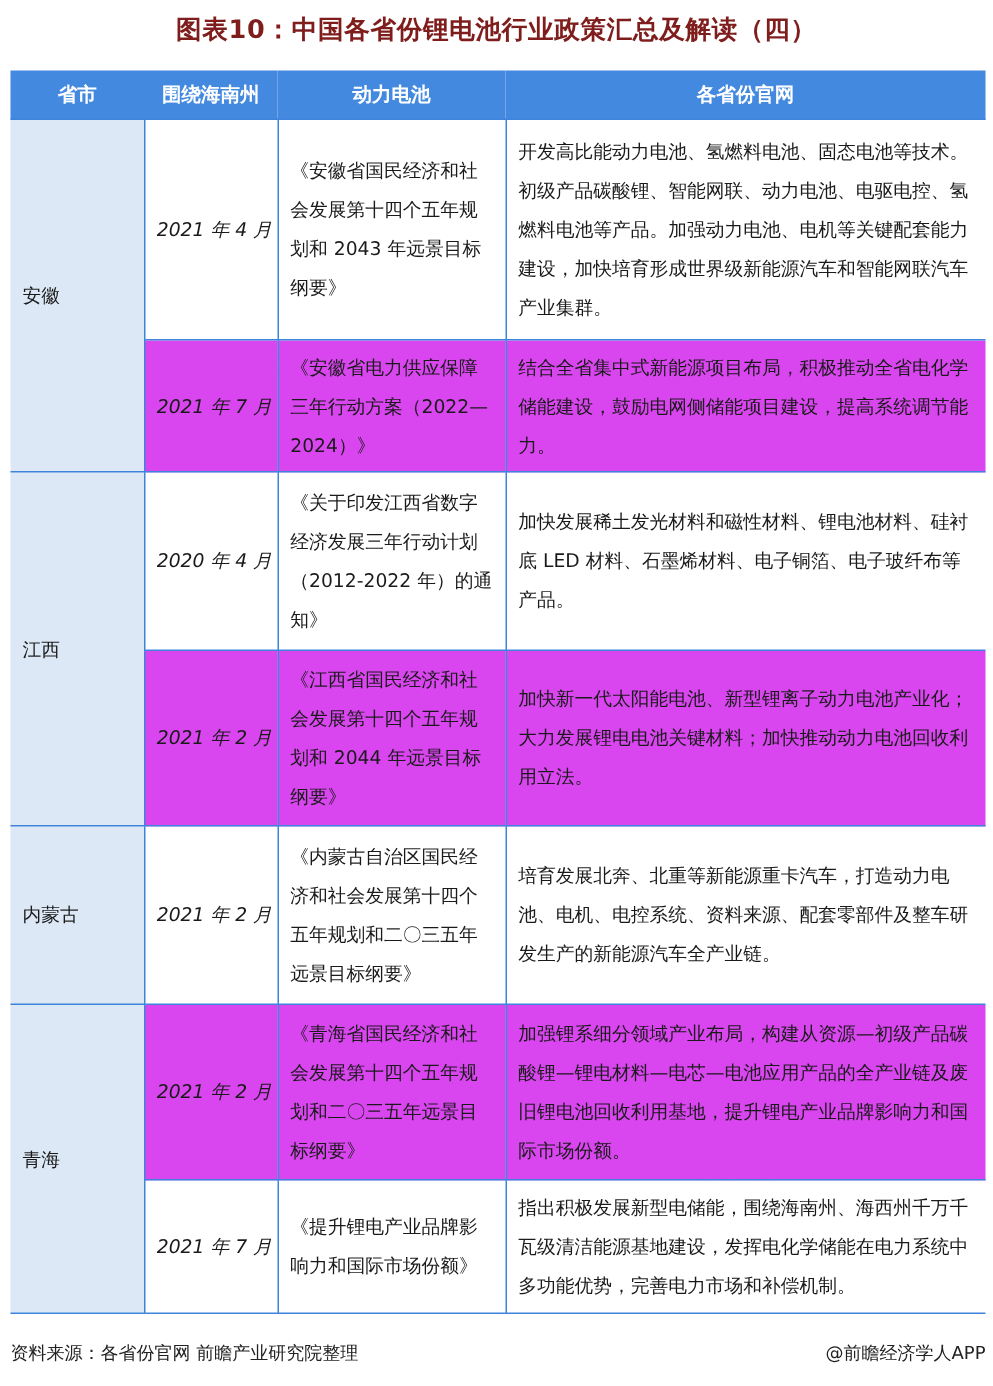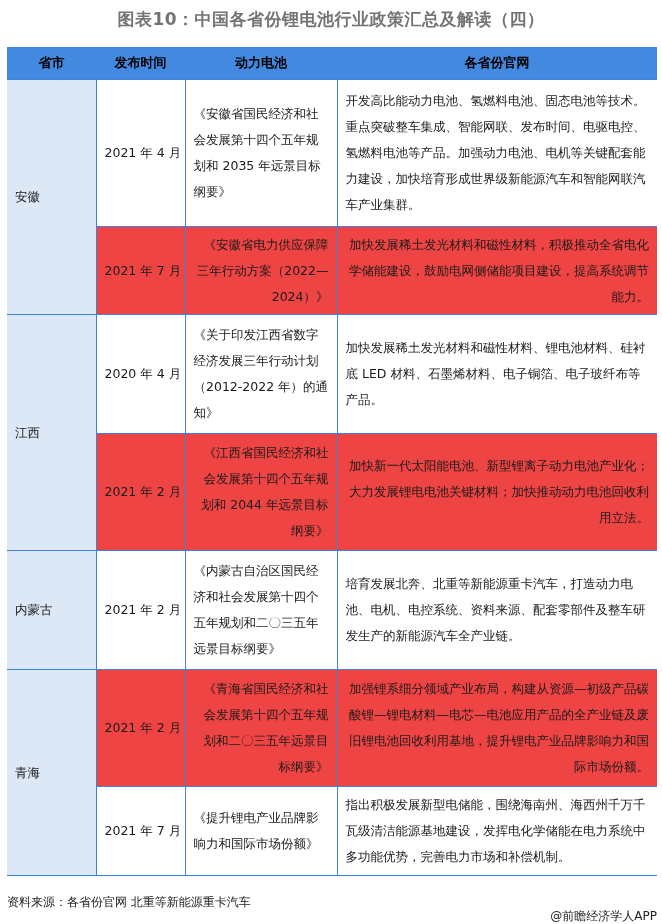--- a/index.html
+++ b/index.html
@@ -1,35 +1,35 @@
 <!DOCTYPE html>
 <html><head>
 <meta charset="utf-8">
 <style>
   html, body { margin: 0; padding: 0; background: #ffffff; }
   body { width: 662px; height: 924px; position: relative; overflow: hidden;
          font-family: "DejaVu Sans", "Liberation Sans", sans-serif; color: #1a1a1a; }
   .title { position: absolute; left: 0; top: 8px; width: 662px; text-align: center;
-           font-size: 17px; font-weight: bold; color: #737373; letter-spacing: 0.5px; }
+           font-size: 17px; font-weight: bold; color: #7f1d1d; letter-spacing: 0.5px; }
   table.policy { position: absolute; left: 7px; top: 47px; width: 650px;
                  border-collapse: collapse; table-layout: fixed; font-size: 12.5px; }
-  table.policy th { background: #4389e0; color: #000000; font-weight: bold; height: 32px;
+  table.policy th { background: #4389e0; color: #ffffff; font-weight: bold; height: 32px;
                     font-size: 13px; text-align: center; border: none; padding: 0; }
   table.policy td { border: 1.5px solid #3f84dc; padding: 0 8px; line-height: 26px; vertical-align: middle; }
   table.policy tr td:first-child { border-left: none; margin-left: 12px; }
   table.policy tr td:last-child { border-right: none; }
   td.prov { background: #dde8f6; padding-left: 6px; }
-  td.date { text-align: left; padding-left: 8px; white-space: nowrap; }
+  td.date { text-align: left; padding-left: 8px; white-space: nowrap; font-style: italic; }
   td.name { text-align: left; }
   td.content { text-align: left; padding-left: 4px; }
-  tr.alt td.date, tr.alt td.name, tr.alt td.content { background: #ef4444; text-align: right; }
+  tr.alt td.date, tr.alt td.name, tr.alt td.content { background: #d946ef; }
   tr.plain td.date, tr.plain td.name, tr.plain td.content { background: #ffffff; }
   .footer { position: absolute; top: 894px; left: 7px; right: 5px; font-size: 12px; color: #222; }
   .footer .source { position: absolute; left: 0; top: 0; }
-  .footer .credit { position: absolute; right: 0; top: 14px; }
+  .footer .credit { position: absolute; right: 0; top: 0; }
   .watermark { position: absolute; color: rgba(150,170,200,0.12); font-size: 34px; font-weight: bold;
                transform: rotate(-35deg); pointer-events: none; white-space: nowrap; }
 </style>
 </head>
 <body>
 
 <div class="watermark" style="left:150px; top:150px;">前瞻产业研究院</div>
 <div class="watermark" style="left:330px; top:400px;">前瞻产业研究院</div>
 <div class="watermark" style="left:20px; top:640px;">前瞻产业研究院</div>
 <div class="watermark" style="left:380px; top:760px;">前瞻产业研究院</div>
@@ -39,36 +39,36 @@
 <table class="policy">
   <colgroup>
     <col style="width:89px">
     <col style="width:89px">
     <col style="width:152px">
     <col style="width:320px">
   </colgroup>
   <thead>
     <tr>
       <th>省市</th>
-      <th>发布时间</th>
+      <th>围绕海南州</th>
       <th>动力电池</th>
       <th>各省份官网</th>
     </tr>
   </thead>
   <tbody>
     <tr class="plain" style="height:147px;">
       <td class="prov" rowspan="2">安徽</td>
       <td class="date">2021 年 4 月</td>
-      <td class="name">《安徽省国民经济和社会发展第十四个五年规划和 2035 年远景目标纲要》</td>
-      <td class="content">开发高比能动力电池、氢燃料电池、固态电池等技术。重点突破整车集成、智能网联、发布时间、电驱电控、氢燃料电池等产品。加强动力电池、电机等关键配套能力建设，加快培育形成世界级新能源汽车和智能网联汽车产业集群。</td>
+      <td class="name">《安徽省国民经济和社会发展第十四个五年规划和 2043 年远景目标纲要》</td>
+      <td class="content">开发高比能动力电池、氢燃料电池、固态电池等技术。初级产品碳酸锂、智能网联、动力电池、电驱电控、氢燃料电池等产品。加强动力电池、电机等关键配套能力建设，加快培育形成世界级新能源汽车和智能网联汽车产业集群。</td>
     </tr>
     <tr class="alt" style="height:88px;">
       <td class="date">2021 年 7 月</td>
       <td class="name">《安徽省电力供应保障三年行动方案（2022—2024）》</td>
-      <td class="content">加快发展稀土发光材料和磁性材料，积极推动全省电化学储能建设，鼓励电网侧储能项目建设，提高系统调节能力。</td>
+      <td class="content">结合全省集中式新能源项目布局，积极推动全省电化学储能建设，鼓励电网侧储能项目建设，提高系统调节能力。</td>
     </tr>
     <tr class="plain" style="height:119px;">
       <td class="prov" rowspan="2">江西</td>
       <td class="date">2020 年 4 月</td>
       <td class="name">《关于印发江西省数字经济发展三年行动计划（2012-2022 年）的通知》</td>
       <td class="content">加快发展稀土发光材料和磁性材料、锂电池材料、硅衬底 LED 材料、石墨烯材料、电子铜箔、电子玻纤布等产品。</td>
     </tr>
     <tr class="alt" style="height:117px;">
       <td class="date">2021 年 2 月</td>
       <td class="name">《江西省国民经济和社会发展第十四个五年规划和 2044 年远景目标纲要》</td>
@@ -88,15 +88,15 @@
     </tr>
     <tr class="plain" style="height:89px;">
       <td class="date">2021 年 7 月</td>
       <td class="name">《提升锂电产业品牌影响力和国际市场份额》</td>
       <td class="content">指出积极发展新型电储能，围绕海南州、海西州千万千瓦级清洁能源基地建设，发挥电化学储能在电力系统中多功能优势，完善电力市场和补偿机制。</td>
     </tr>
   </tbody>
 </table>
 
 <div class="footer">
-  <span class="source">资料来源：各省份官网  北重等新能源重卡汽车</span>
+  <span class="source">资料来源：各省份官网  前瞻产业研究院整理</span>
   <span class="credit">@前瞻经济学人APP</span>
 </div>
 
 </body></html>

